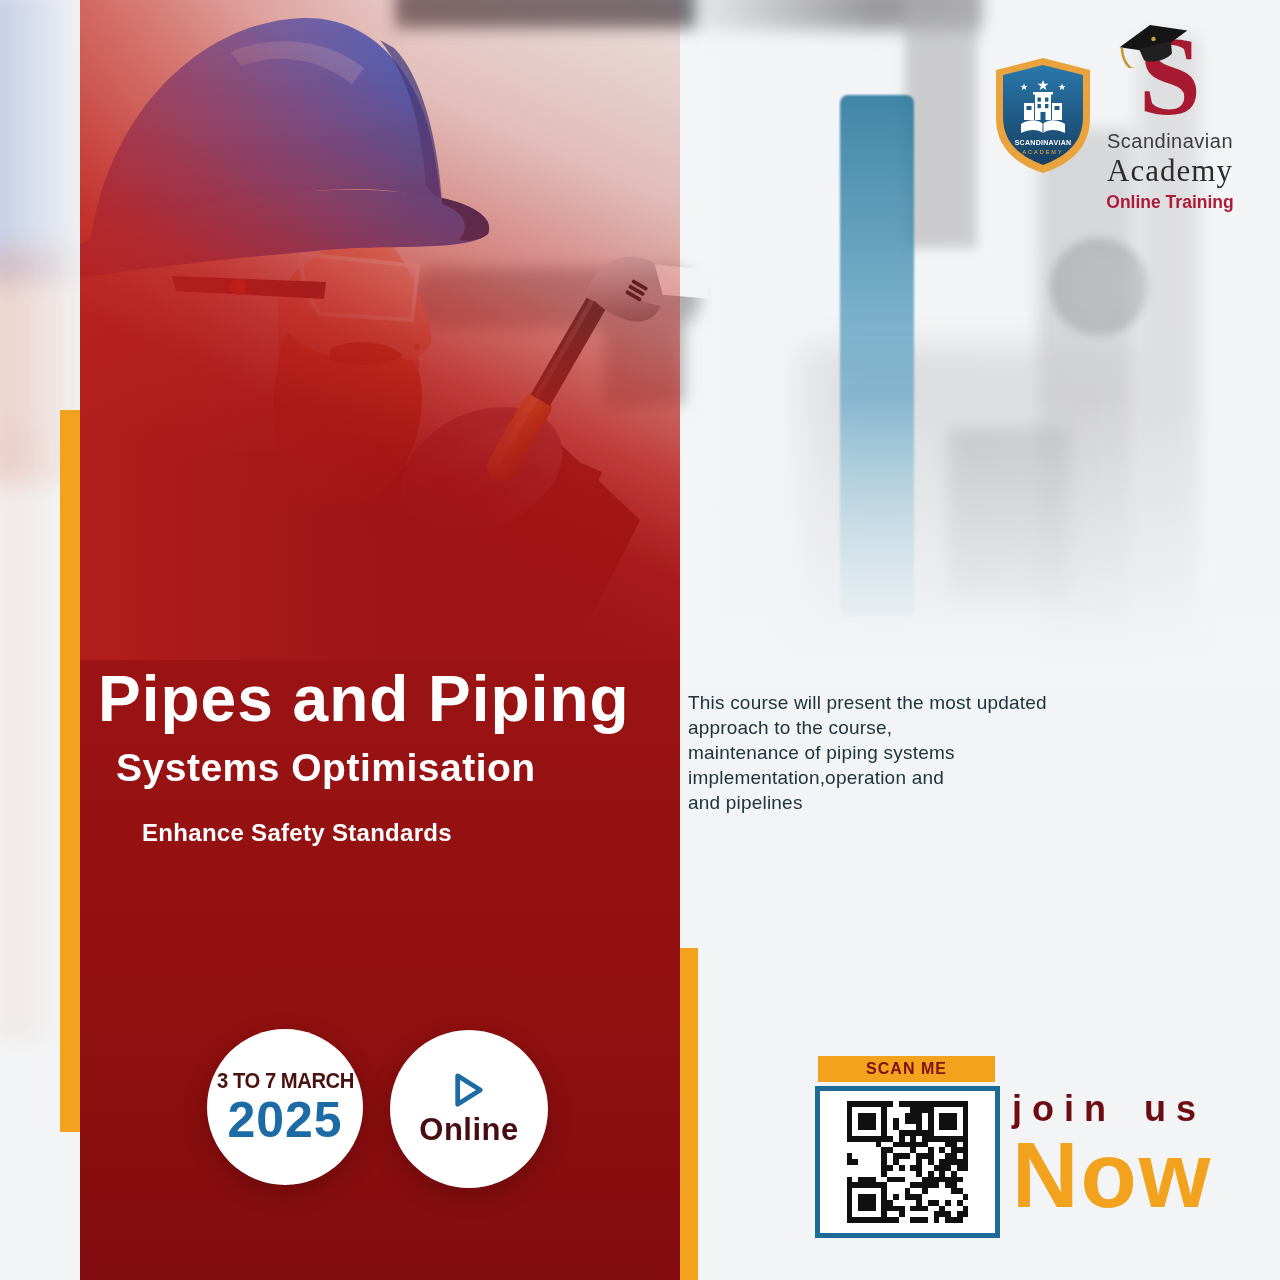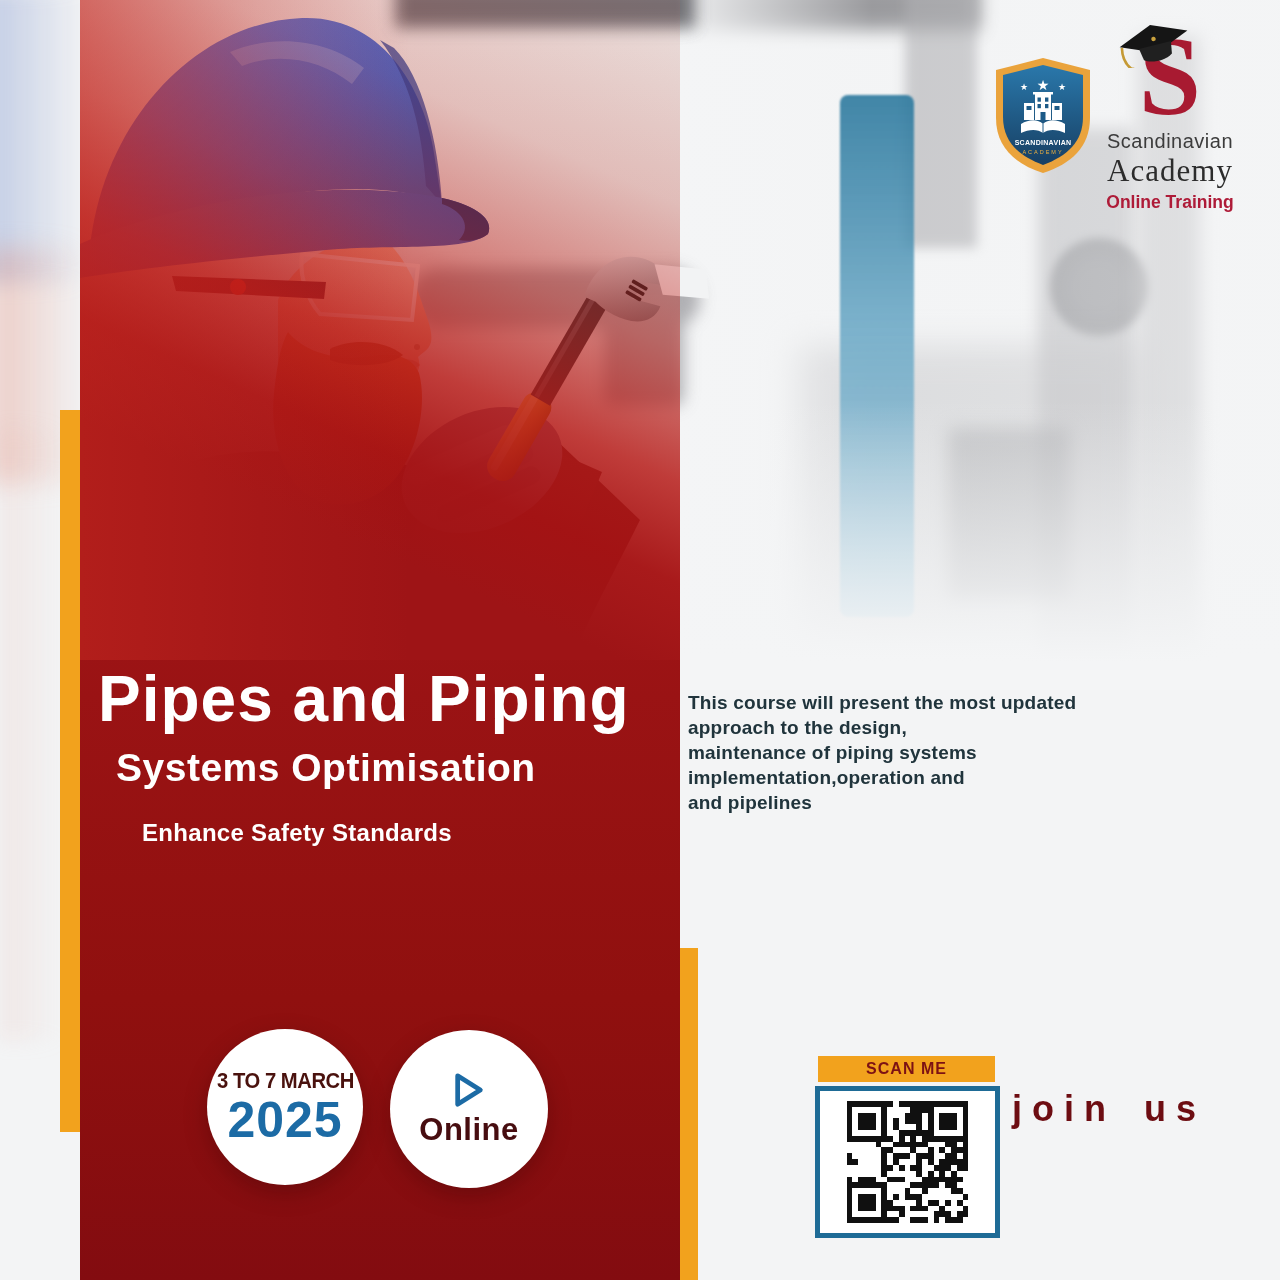--- a/index.html
+++ b/index.html
@@ -69,21 +69,21 @@
   .date-circle{left:127px;top:1029px;width:156px;height:156px}
   .online-circle{left:310px;top:1030px;width:158px;height:158px}
   .date-range{font-size:22px;font-weight:800;color:#4a120e;transform:scaleX(.92);
       letter-spacing:-.5px;white-space:nowrap}
   .year{font-size:50px;font-weight:800;color:var(--brand-blue);letter-spacing:1px;line-height:1.05}
   .play{width:34px;height:38px;margin-bottom:3px}
   .mode{font-size:31px;font-weight:800;color:#470d10;letter-spacing:.5px}
 
   
   .description{position:absolute;left:688px;top:690px;z-index:2;color:var(--ink);
-      font-size:19px;font-weight:700;line-height:25px;letter-spacing:.2px}
+      font-size:19px;font-weight:400;line-height:25px;letter-spacing:.2px}
   .description div{white-space:nowrap}
 
   .scan-bar{position:absolute;left:818px;top:1056px;width:177px;height:26px;z-index:2;
       background:var(--accent-orange);color:#7c1114;font-size:16px;font-weight:800;
       letter-spacing:1px;text-align:center;line-height:26px}
   .qr-frame{position:absolute;left:815px;top:1086px;width:185px;height:152px;z-index:2;
       background:#fff;border:5px solid var(--teal-border);
       display:flex;align-items:center;justify-content:center}
   .qr{width:122px;height:122px;display:grid;background:#fff;
       grid-template-rows:repeat(21,1fr);grid-template-columns:repeat(21,1fr)}
@@ -239,21 +239,21 @@
     <div class="circle online-circle">
       <svg class="play" viewBox="0 0 36 40">
         <path d="M6 5 L30 20 L6 35 Z" fill="none" stroke="#1c6ba5" stroke-width="5" stroke-linejoin="round"></path>
       </svg>
       <div class="mode">Online</div>
     </div>
   </div>
 
   <div class="description">
     <div>This course will present the most updated</div>
-    <div>approach to the design,</div>
+    <div>approach to the course,</div>
     <div>maintenance of piping systems</div>
     <div>implementation,operation and</div>
     <div>and pipelines</div>
   </div>
 
   <div class="scan-bar">SCAN ME</div>
   <div class="qr-frame">
     <div class="qr">
         <i style="grid-area:1/1"></i>
         <i style="grid-area:1/2"></i>
@@ -493,20 +493,21 @@
         <i style="grid-area:21/14"></i>
         <i style="grid-area:21/16"></i>
         <i style="grid-area:21/18"></i>
         <i style="grid-area:21/19"></i>
         <i style="grid-area:21/20"></i>
       </div>
   </div>
 
   <div class="join">
     <div class="join1">join us</div>
+    <div class="join2">Now</div>
   </div>
 
   <svg class="shield" viewBox="0 0 104 120">
     <defs>
       <linearGradient id="sb" x1="0" y1="0" x2="0" y2="1">
         <stop offset="0" stop-color="#2a78ab"></stop>
           <stop offset="1" stop-color="#173f63"></stop>
       </linearGradient>
     </defs>
     <path d="M52 2 L99 14 V62 C99 91 80 108 52 117 C24 108 5 91 5 62 V14 Z" fill="#eaa33c"></path>

